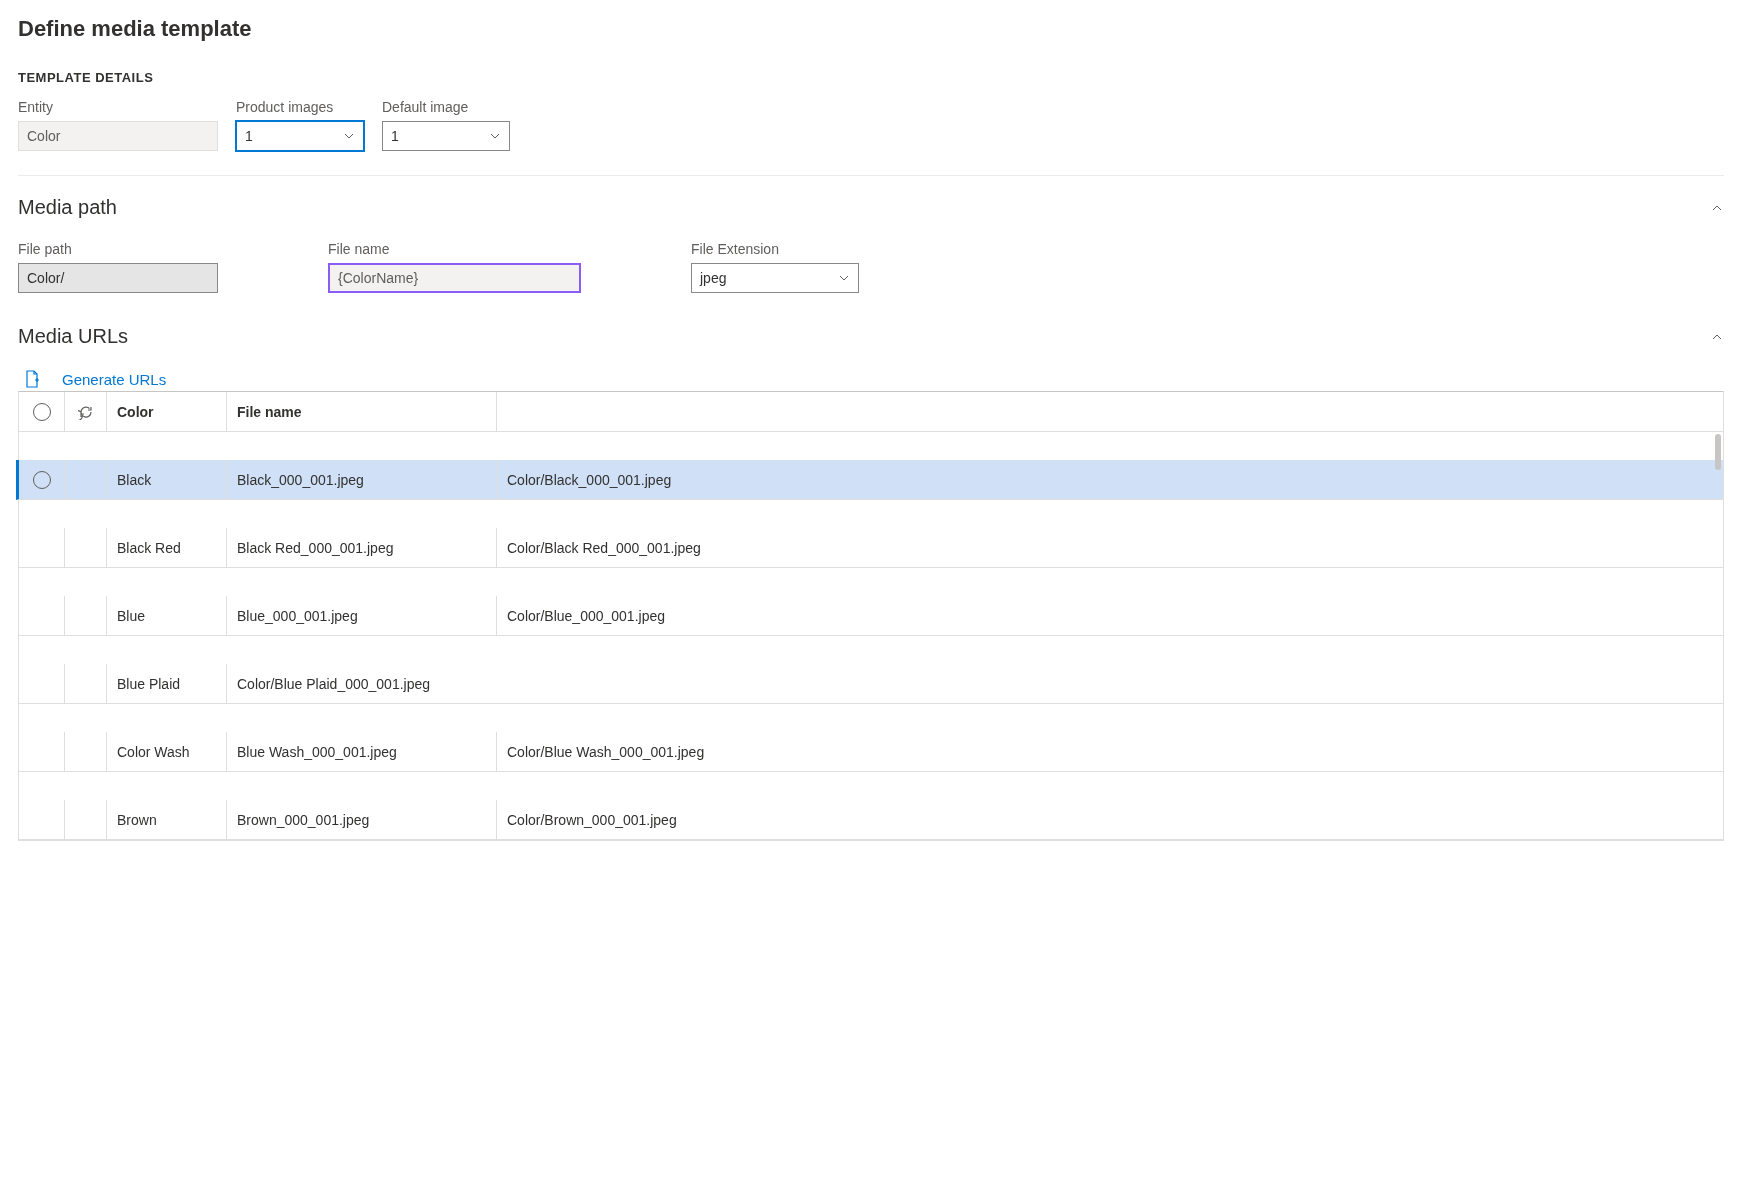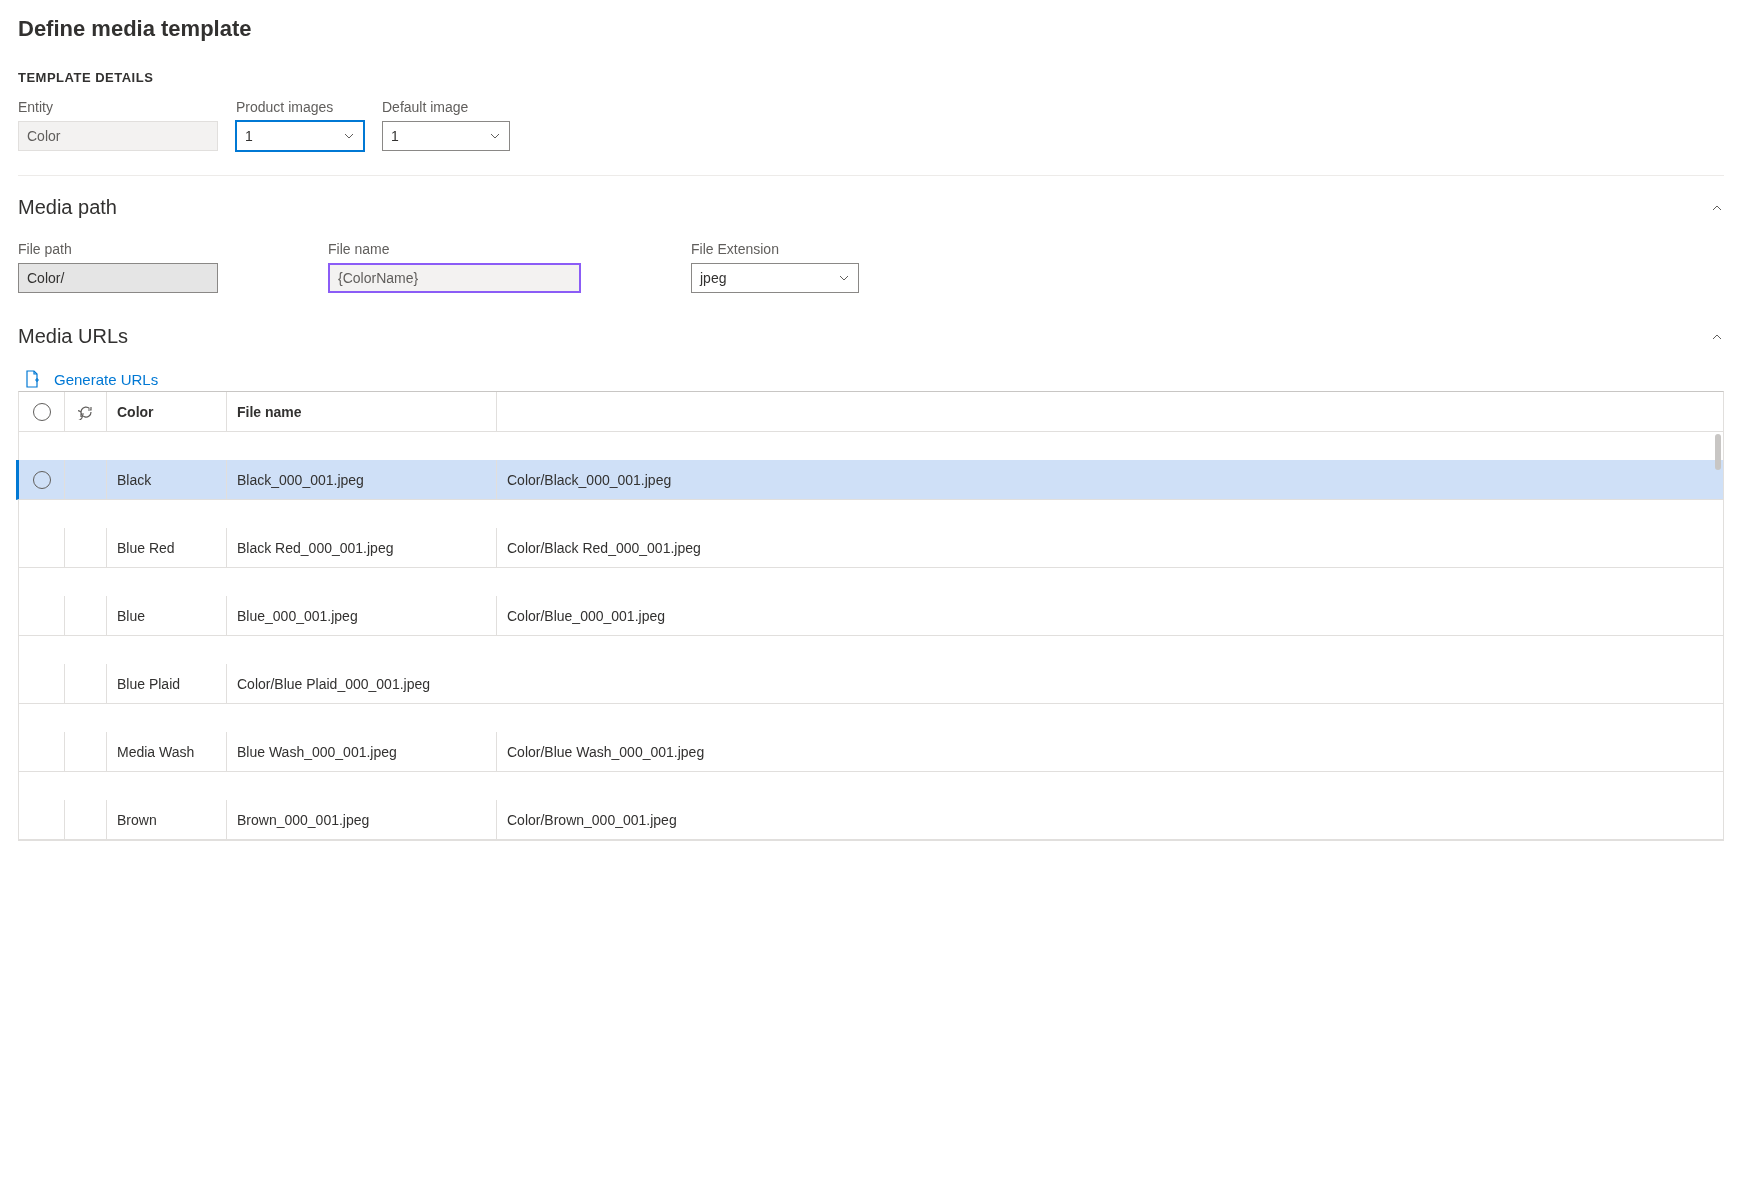--- a/index.html
+++ b/index.html
@@ -91,21 +91,21 @@
     font-weight: 400;
   }
   .media-path-row {
     display: flex;
     gap: 110px;
     margin-bottom: 32px;
   }
   .generate-link {
     display: inline-flex;
     align-items: center;
-    gap: 14px;
+    gap: 22px;
     color: #0078d4;
     font-size: 15px;
     cursor: pointer;
     margin-left: 6px;
   }
   .generate-link svg { width: 16px; height: 18px; }
   .grid {
     border: 1px solid #e1dfdd;
     border-top: 1px solid #c8c6c4;
     width: 100%;
@@ -317,21 +317,21 @@
           <span>Black_000_001.jpeg</span>
         </div>
         <div class="col-url" style="flex:1">
           <span>Color/Black_000_001.jpeg</span>
         </div>
       </div>
       <div class="grid-row">
         <div class="col-select"></div>
         <div class="col-refresh"></div>
         <div class="col-color">
-          <span>Blue Red</span>
+          <span>Black Red</span>
         </div>
         <div class="col-filename">
           <span>Black Red_000_001.jpeg</span>
         </div>
         <div class="col-url" style="width:270px;flex:0 0 270px">
           <span>Color/Black Red_000_001.jpeg</span>
         </div>
       </div>
       <div class="grid-row">
         <div class="col-select"></div>
@@ -353,21 +353,21 @@
           <span>Blue Plaid</span>
         </div>
         <div class="col-url" style="width:270px;flex:0 0 270px">
           <span>Color/Blue Plaid_000_001.jpeg</span>
         </div>
       </div>
       <div class="grid-row">
         <div class="col-select"></div>
         <div class="col-refresh"></div>
         <div class="col-color">
-          <span>Media Wash</span>
+          <span>Color Wash</span>
         </div>
         <div class="col-filename">
           <span>Blue Wash_000_001.jpeg</span>
         </div>
         <div class="col-url" style="width:270px;flex:0 0 270px">
           <span>Color/Blue Wash_000_001.jpeg</span>
         </div>
       </div>
       <div class="grid-row">
         <div class="col-select"></div>

